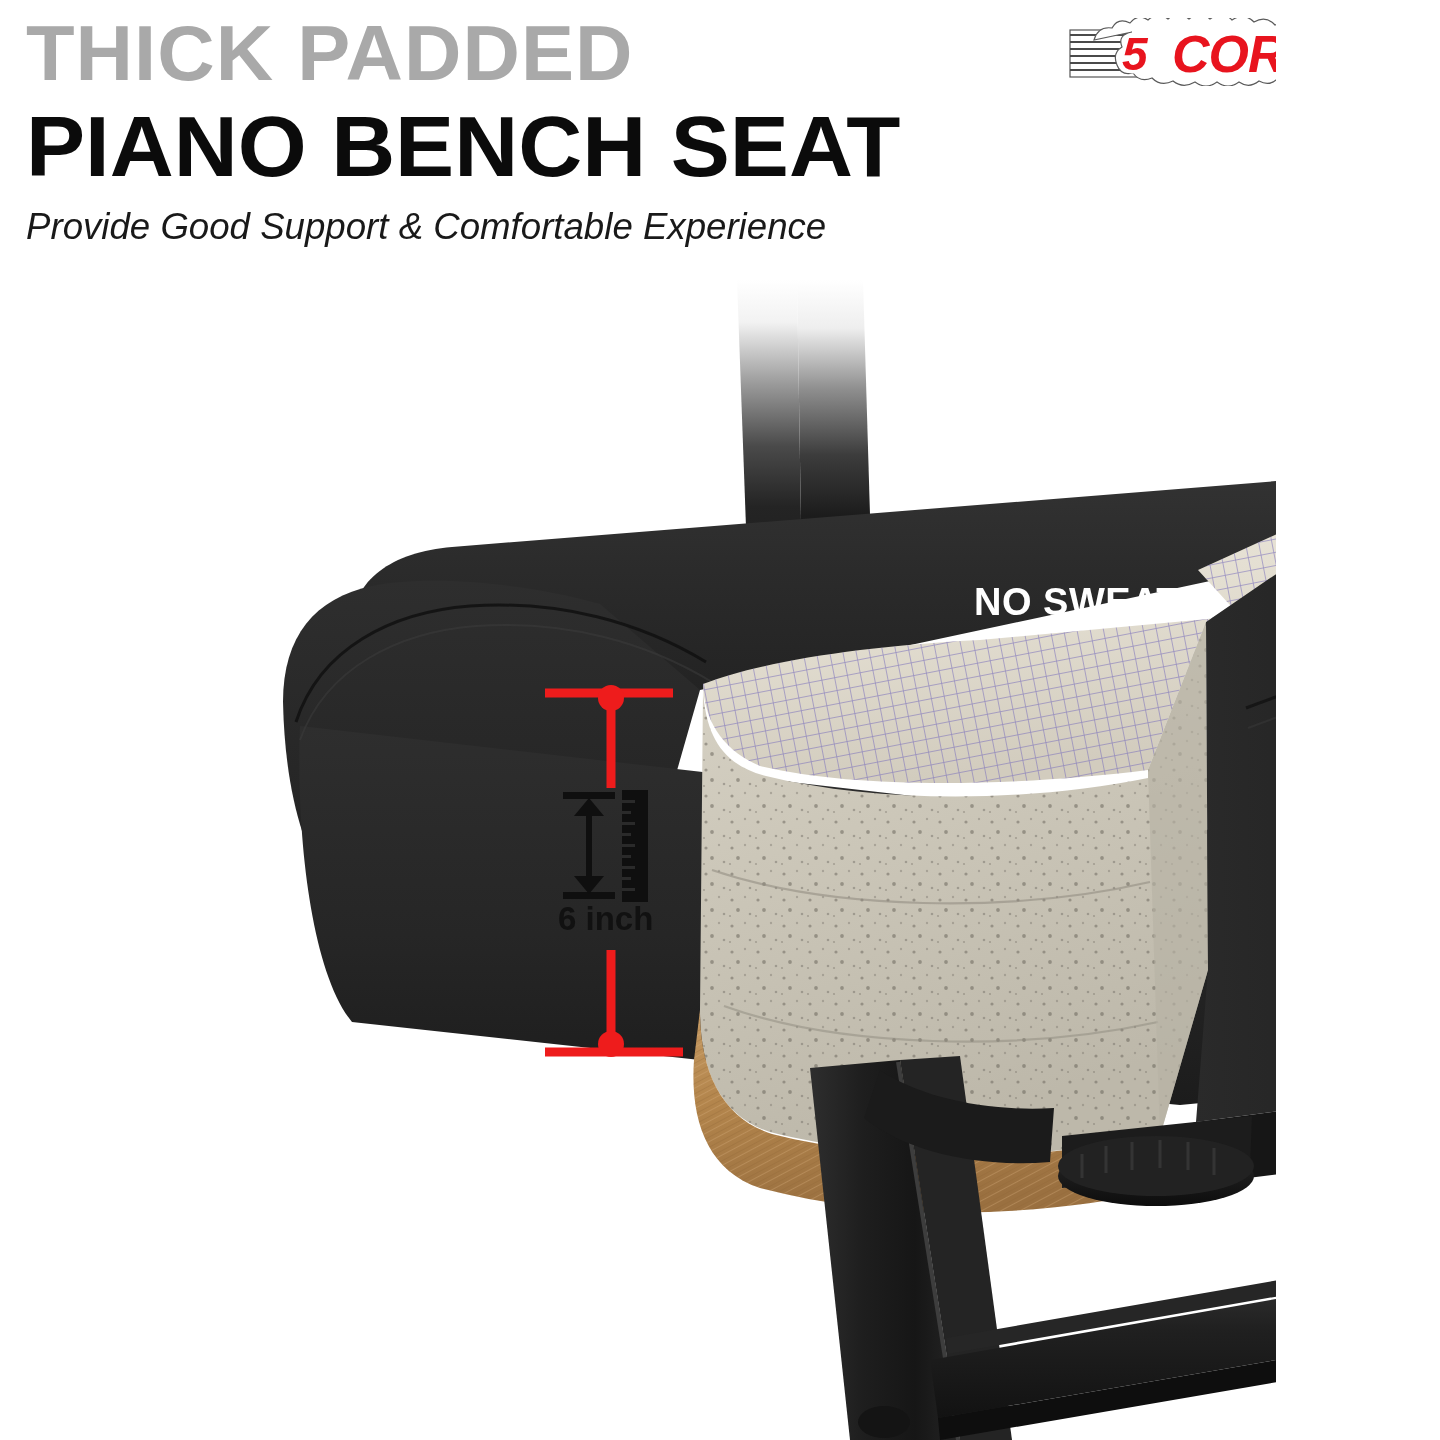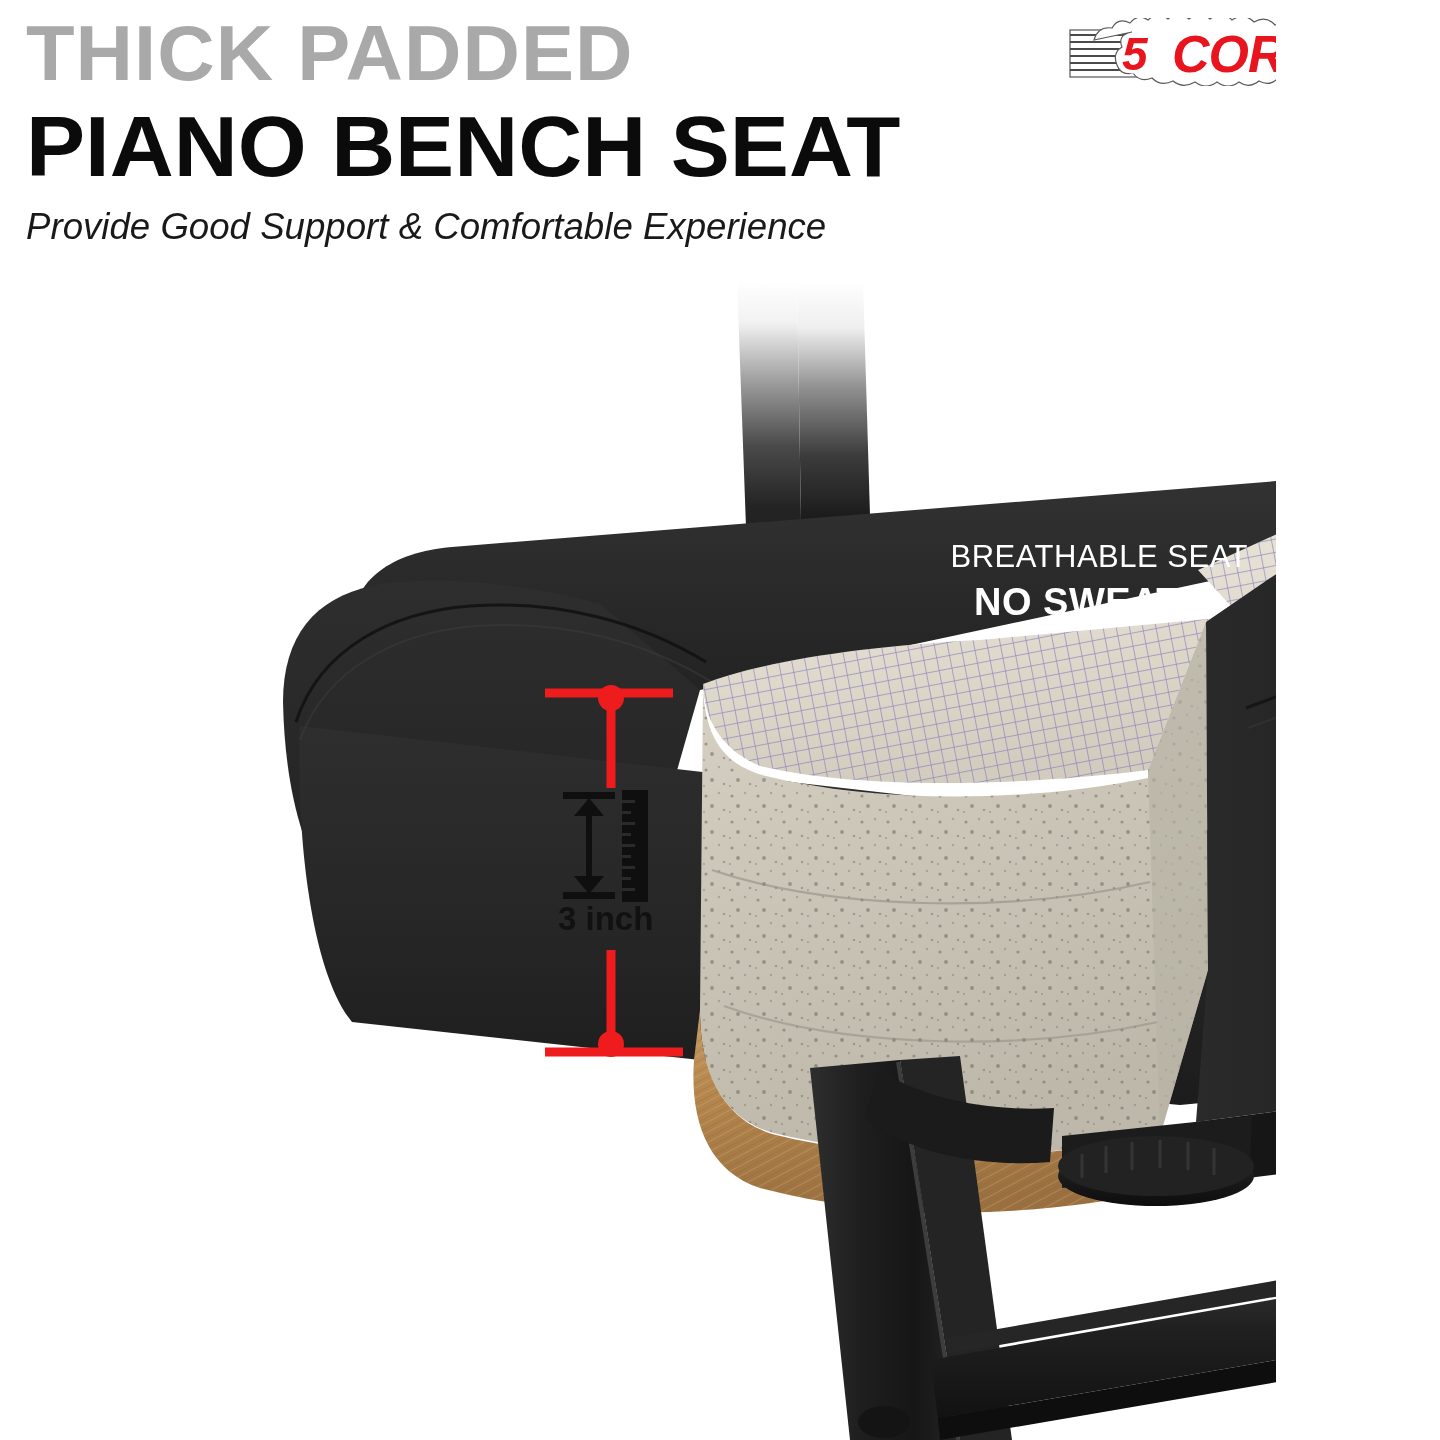--- a/index.html
+++ b/index.html
@@ -372,21 +372,20 @@
 
         <polygon points="946,1068 1440,982 1440,998 948,1084" fill="#262626"></polygon>
       </g>
 
       <g>
         <ellipse cx="884" cy="1152" rx="26" ry="16" fill="#141414"></ellipse>
       </g>
     </svg>
   </div>
 
-  <div class="callout-breathable">BREATHABLE SEAT</div>
 
   <div class="callout-nosweat">NO SWEAT</div>
 
   <div class="measure">
     <svg viewBox="0 0 200 390" xmlns="http://www.w3.org/2000/svg">
       <g>
 
         <line x1="25" y1="13" x2="153" y2="13" stroke="#EE1C1C" stroke-width="9" stroke-linecap="butt"></line>
         <circle cx="91" cy="18" r="13" fill="#EE1C1C"></circle>
         <line x1="91" y1="18" x2="91" y2="108" stroke="#EE1C1C" stroke-width="9"></line>
@@ -418,15 +417,15 @@
           <rect x="102" y="164" width="13" height="3"></rect>
           <rect x="102" y="175" width="9" height="3"></rect>
           <rect x="102" y="186" width="13" height="3"></rect>
           <rect x="102" y="197" width="9" height="3"></rect>
           <rect x="102" y="208" width="13" height="3"></rect>
         </g>
       </g>
     </svg>
   </div>
 
-  <div class="measure-label">3 inch</div>
+  <div class="measure-label">6 inch</div>
 
 </div>
 
 </body></html>

